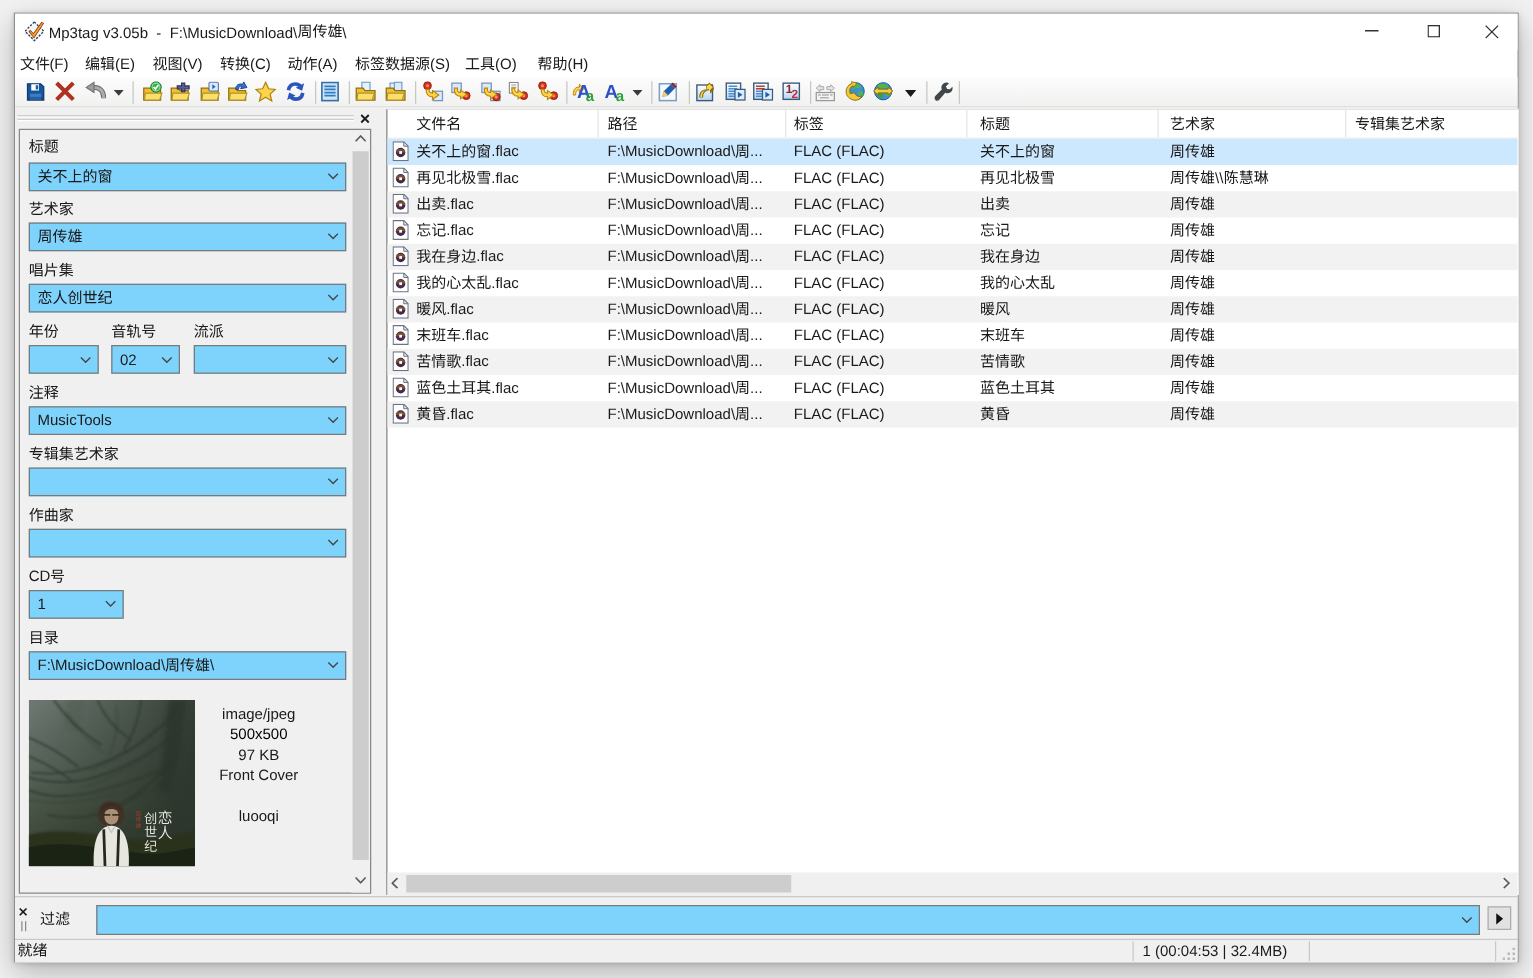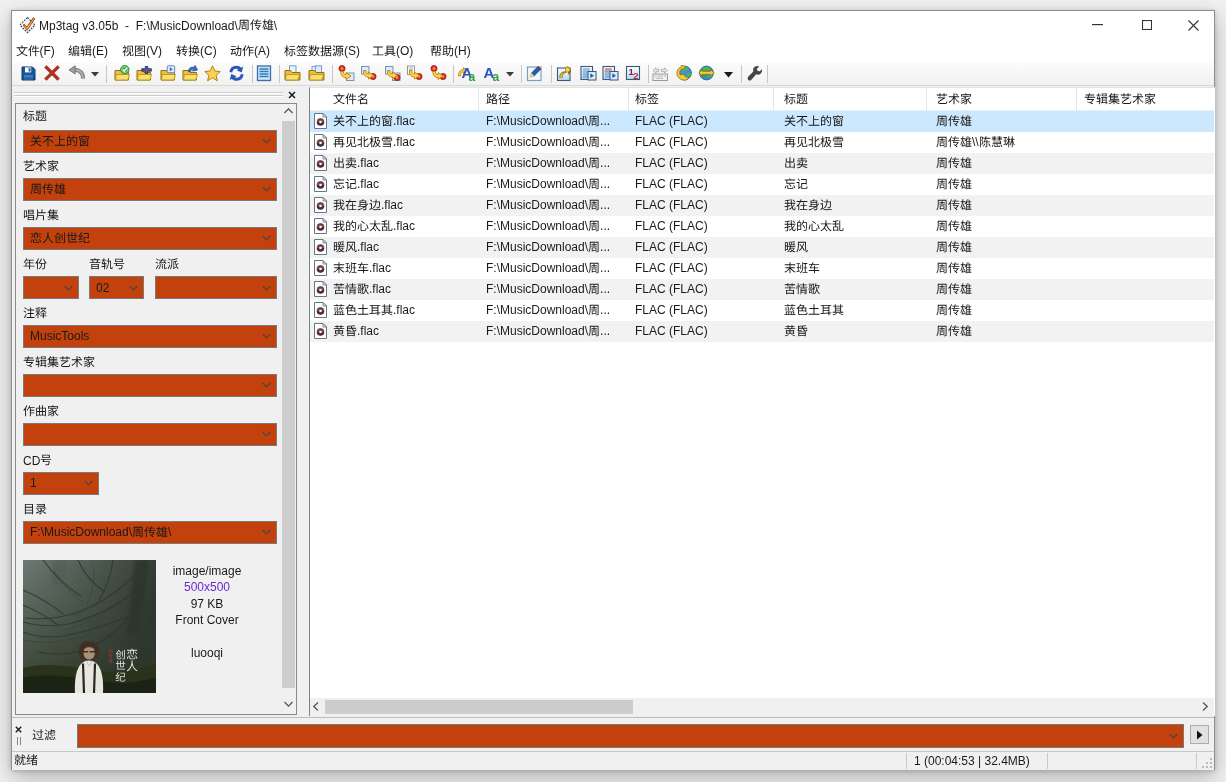--- a/index.html
+++ b/index.html
@@ -2,23 +2,23 @@
 <html><head><meta charset="utf-8">
 <style>
 *{margin:0;padding:0;box-sizing:border-box}
 html,body{width:1226px;height:782px;overflow:hidden;background:#f1f1f1;
  font-family:"Liberation Sans",sans-serif;}
 #win{position:absolute;left:11px;top:10px;width:1204px;height:760px;background:#fff;
  border:1px solid #8f8f8f;box-shadow:0 8px 22px rgba(0,0,0,.26),0 1px 5px rgba(0,0,0,.18);}
 .abs{position:absolute}
 .fr{position:absolute;display:flex;align-items:center;white-space:pre;font-size:12px;color:#1a1a1a}
 .fr svg.cj{flex:none}
-.combo{position:absolute;background:#c2410c;border:1px solid #7a7a7a}
+.combo{position:absolute;background:#7dd3fc;border:1px solid #7a7a7a}
 .combo .chev{position:absolute;right:5px;top:50%;margin-top:-3px}
-.lbl{position:absolute;display:flex;height:14px;align-items:flex-start}
+.lbl{position:absolute;display:flex;height:14px;align-items:flex-end}
 svg{display:block}
 .sep{position:absolute;width:1px;background:#c6c6c6}
 </style></head><body>
 
 <svg width="0" height="0" style="position:absolute">
     <defs>
       <path id="u4e0a" d="M427 -825V-43H51V32H950V-43H506V-441H881V-516H506V-825Z"></path>
       <path id="u4e0d" d="M559 -478C678 -398 828 -280 899 -203L960 -261C885 -338 733 -450 615 -526ZM69 -770V-693H514C415 -522 243 -353 44 -255C60 -238 83 -208 95 -189C234 -262 358 -365 459 -481V78H540V-584C566 -619 589 -656 610 -693H931V-770Z"></path>
       <path id="u4e13" d="M425 -842 393 -728H137V-657H372L335 -538H56V-465H311C288 -397 266 -334 246 -283H712C655 -225 582 -153 515 -91C442 -118 366 -143 300 -161L257 -106C411 -60 609 21 708 81L753 17C711 -8 654 -35 590 -61C682 -150 784 -249 856 -324L799 -358L786 -353H350L388 -465H929V-538H412L450 -657H857V-728H471L502 -832Z"></path>
       <path id="u4e16" d="M457 -835V-590H275V-813H197V-590H51V-517H197V15H922V-58H275V-517H457V-200H801V-517H950V-590H801V-824H723V-590H532V-835ZM723 -517V-269H532V-517Z"></path>
@@ -645,22 +645,22 @@
     <g fill="#a8392b" transform="translate(85.3 92.7) scale(0.0047)">
       <use href="#u5468" x="0"></use>
     </g>
     <g fill="#a8392b" transform="translate(85.3 97.5) scale(0.0047)">
       <use href="#u4f20" x="0"></use>
     </g>
     <g fill="#a8392b" transform="translate(85.3 102.3) scale(0.0047)">
       <use href="#u96c4" x="0"></use>
     </g>
   </svg>
-<div class="abs" style="left:140px;top:563px;width:134px;height:15px;display:flex;align-items:center;justify-content:center;font-size:12px;color:#1a1a1a">image/image</div>
-<div class="abs" style="left:140px;top:579.5px;width:134px;height:15px;display:flex;align-items:center;justify-content:center;font-size:12px;color:#6d28d9">500x500</div>
+<div class="abs" style="left:140px;top:563px;width:134px;height:15px;display:flex;align-items:center;justify-content:center;font-size:12px;color:#1a1a1a">image/jpeg</div>
+<div class="abs" style="left:140px;top:579.5px;width:134px;height:15px;display:flex;align-items:center;justify-content:center;font-size:12px;color:#000000">500x500</div>
 <div class="abs" style="left:140px;top:596px;width:134px;height:15px;display:flex;align-items:center;justify-content:center;font-size:12px;color:#1a1a1a">97 KB</div>
 <div class="abs" style="left:140px;top:612.5px;width:134px;height:15px;display:flex;align-items:center;justify-content:center;font-size:12px;color:#1a1a1a">Front Cover</div>
 <div class="abs" style="left:140px;top:645.5px;width:134px;height:15px;display:flex;align-items:center;justify-content:center;font-size:12px;color:#1a1a1a">luooqi</div>
 <div class="abs" style="left:308.5px;top:87px;width:906px;height:629px;background:#fff;border-left:1px solid #828282;border-top:1px solid #e3e3e3"></div>
 <div class="fr" style="left:333px;top:88px;height:22px"><svg class="cj" width="36" height="13" style="display:block">
       <g transform="translate(0 10.32) scale(0.012)" fill="#1a1a1a">
         <use href="#u6587" x="0"></use>
         <use href="#u4ef6" x="1000"></use>
         <use href="#u540d" x="2000"></use>
       </g>

